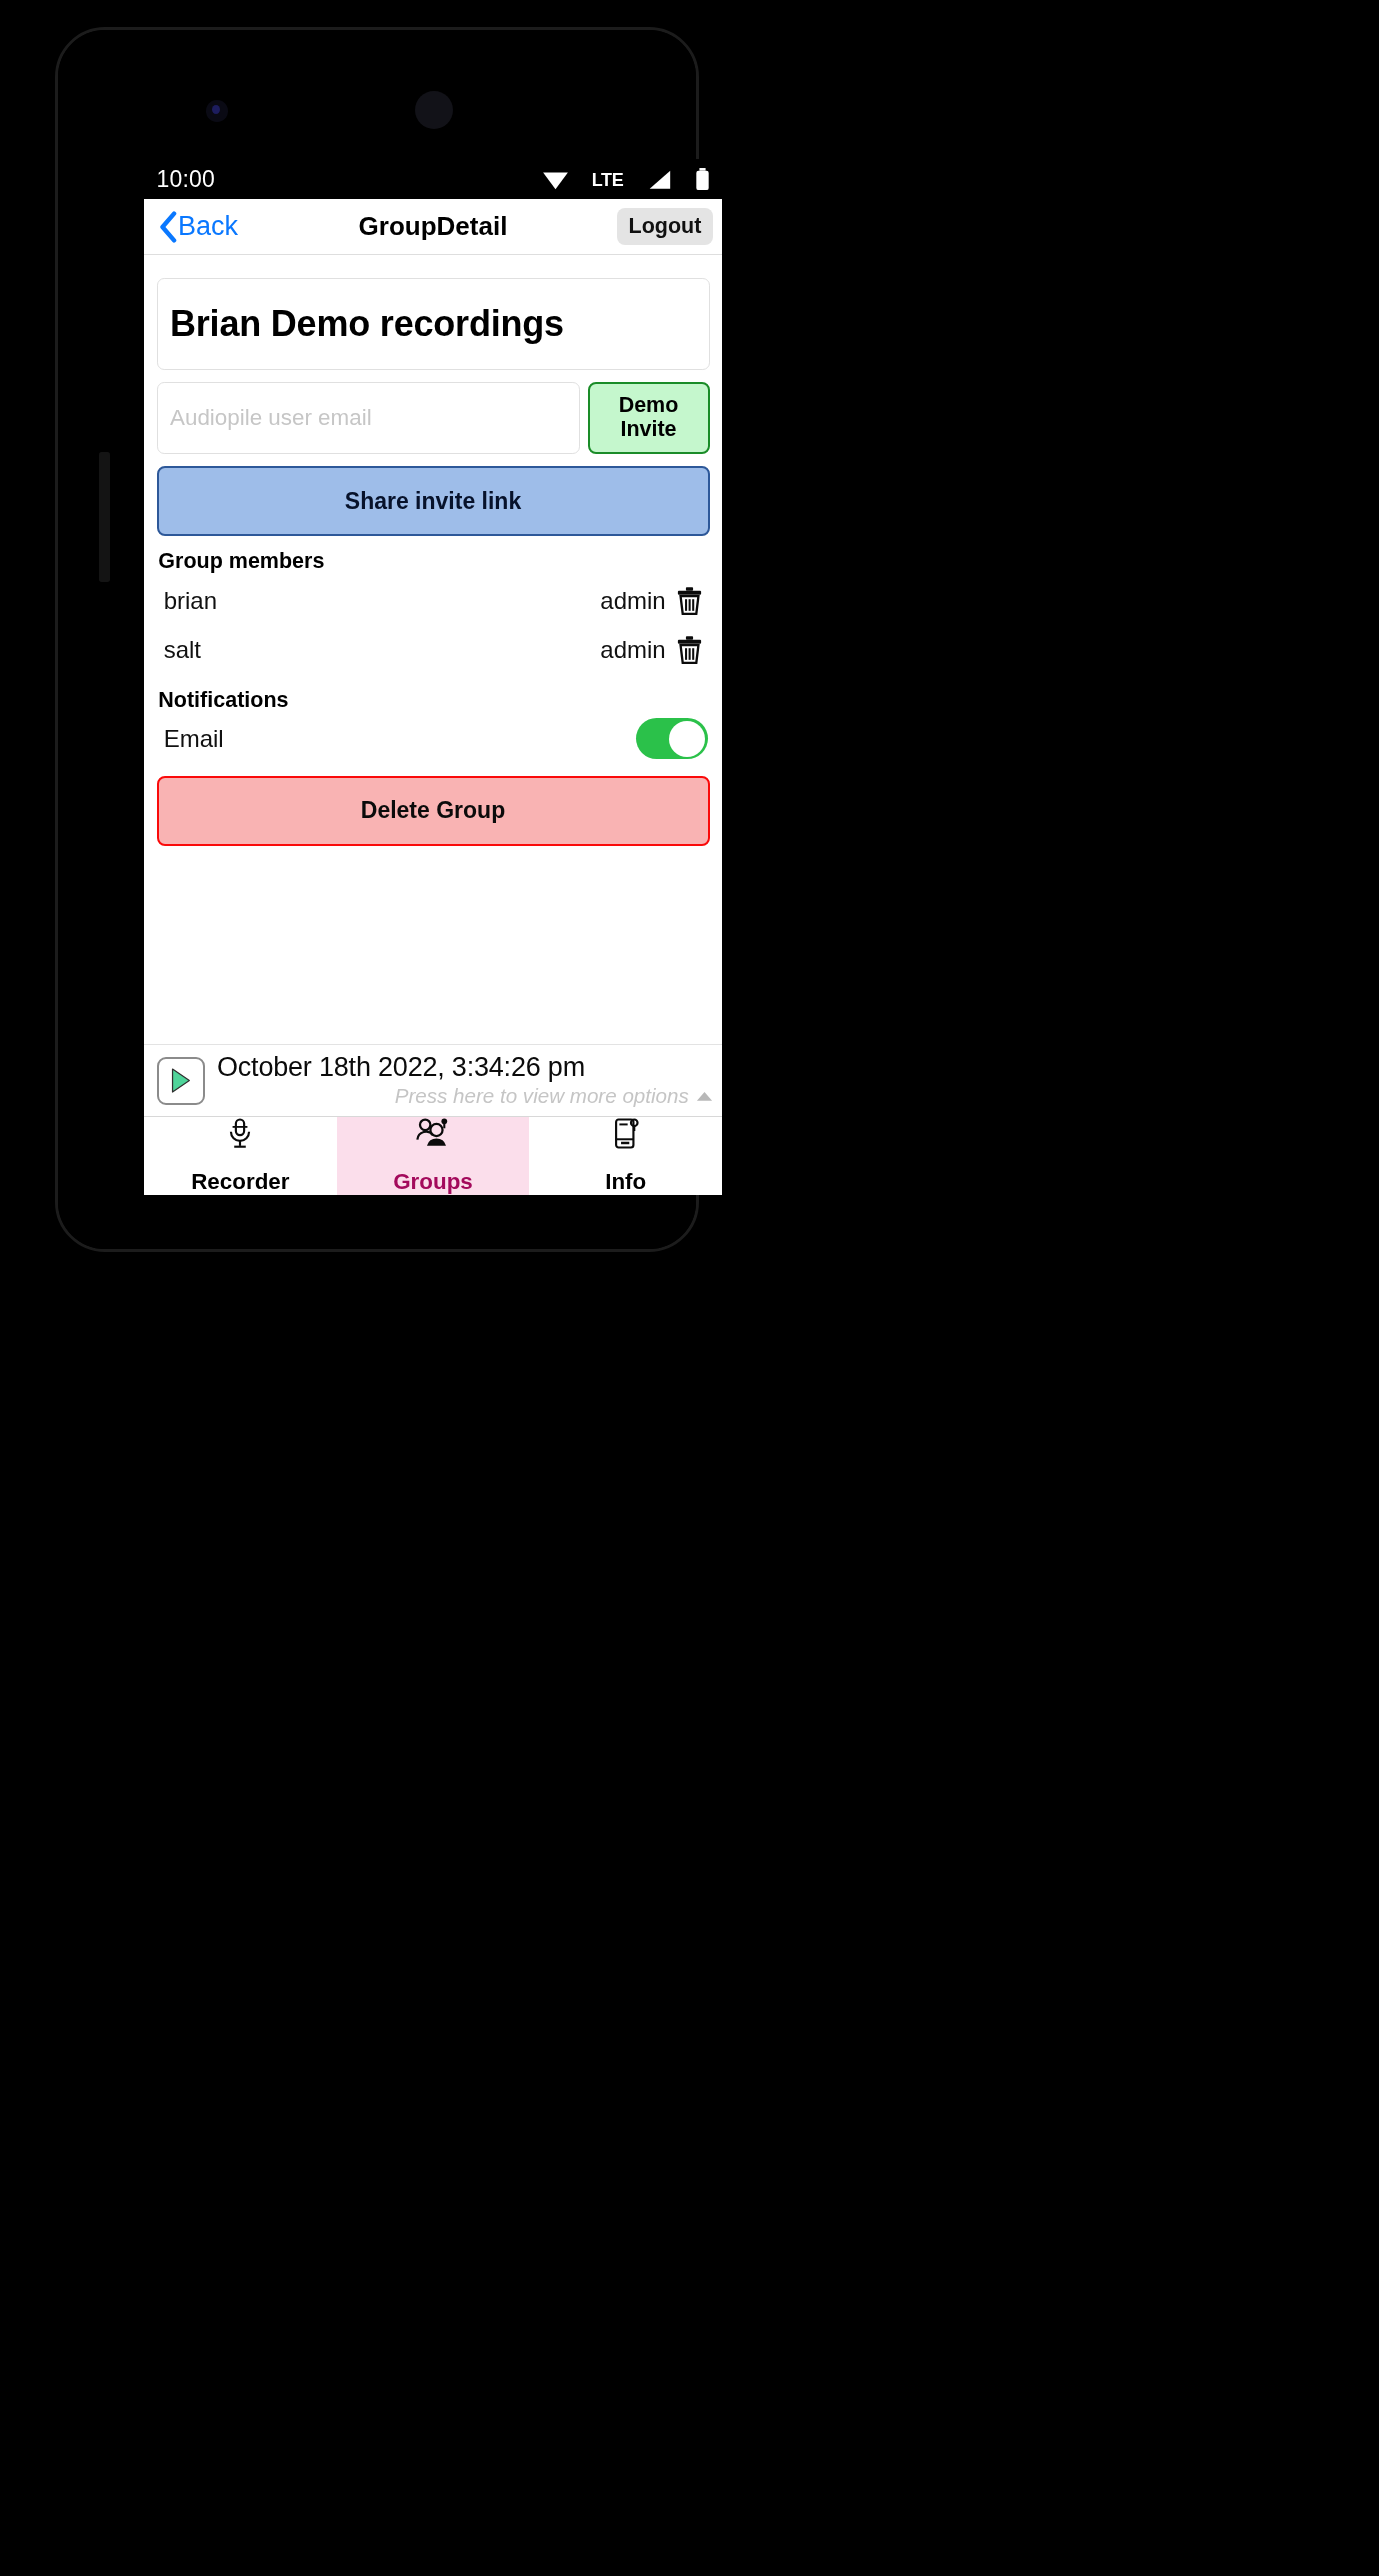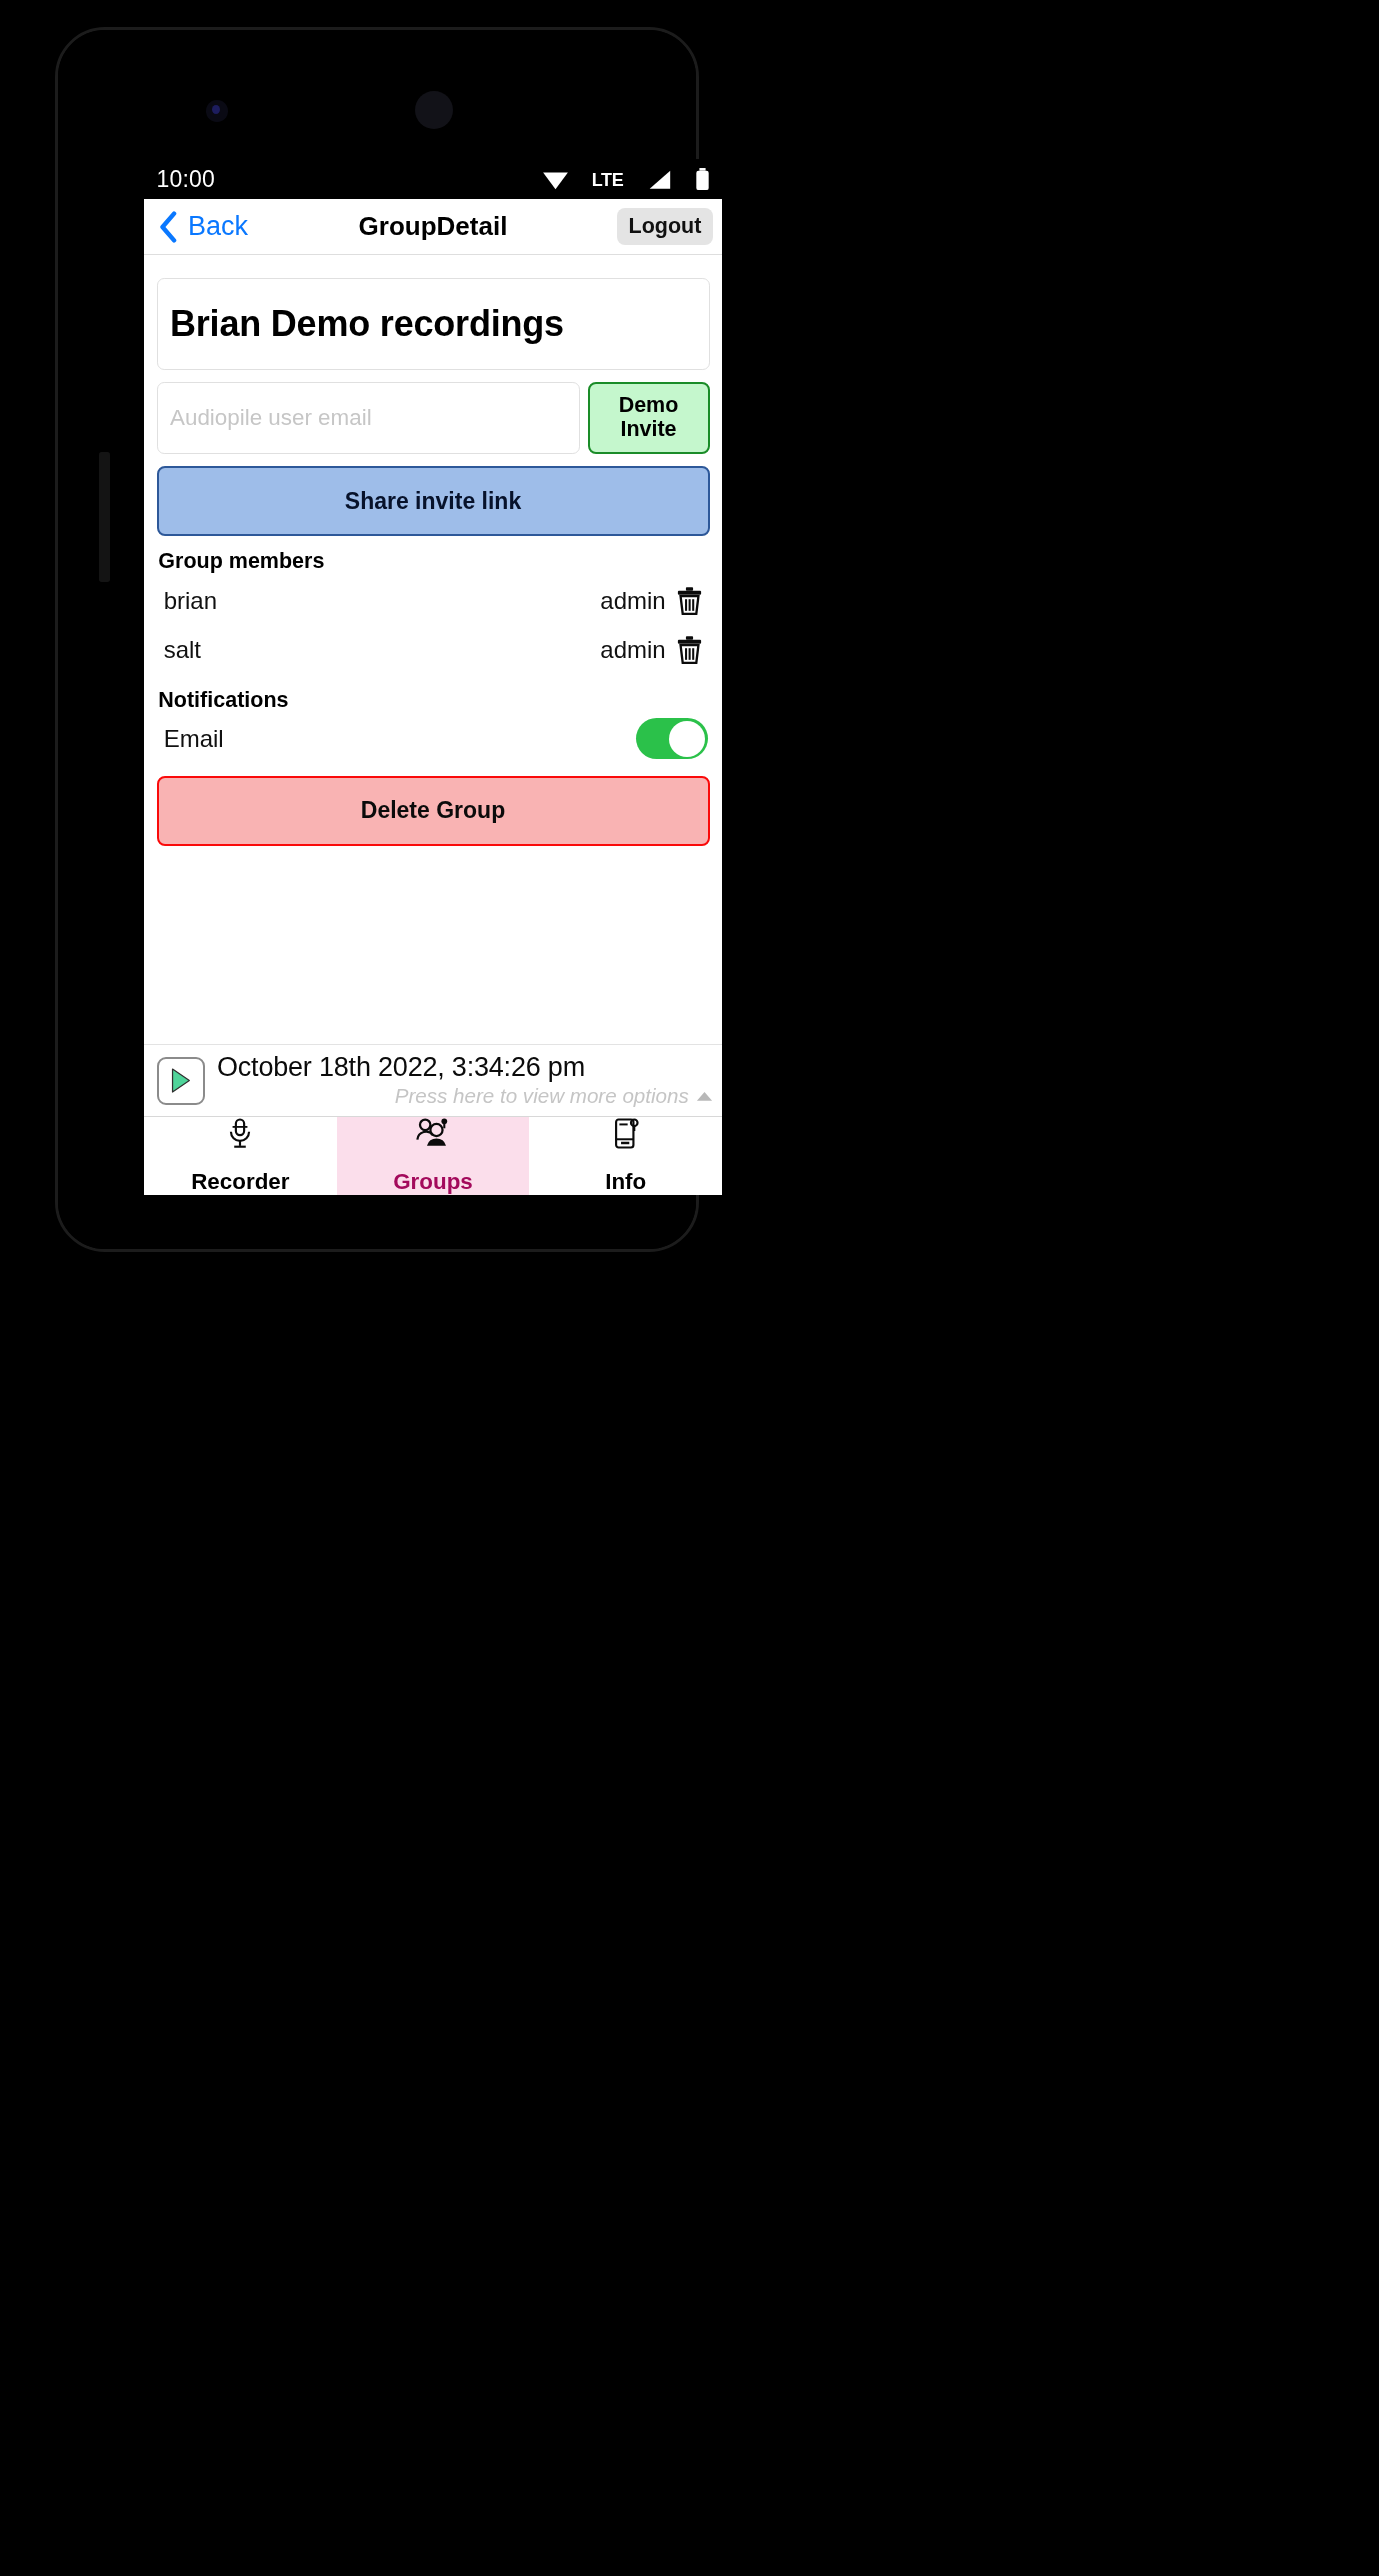--- a/index.html
+++ b/index.html
@@ -126,21 +126,21 @@
     flex: 0 0 56px;
     background: #ffffff;
     border-bottom: 1.8px solid #dedede;
     display: flex;
     align-items: center;
     padding: 0 9px;
   }
   #back-button {
     display: flex;
     align-items: center;
-    gap: 10px;
+    gap: 0;
     cursor: pointer;
     padding: 1.8px 5.4px;
   }
   #back-label {
     color: #0a78ff;
     font-size: 27px;
     font-weight: 400;
   }
   #nav-title {
     position: absolute;

